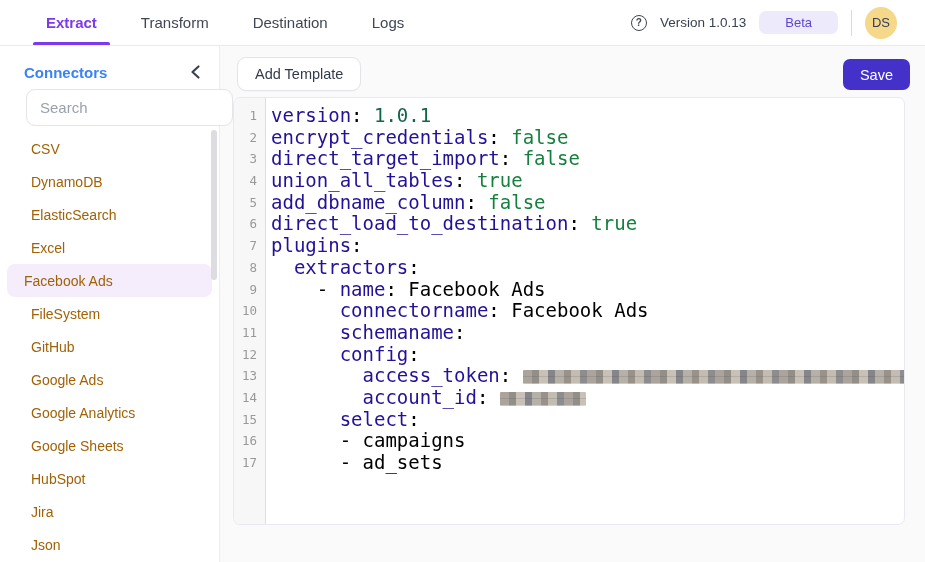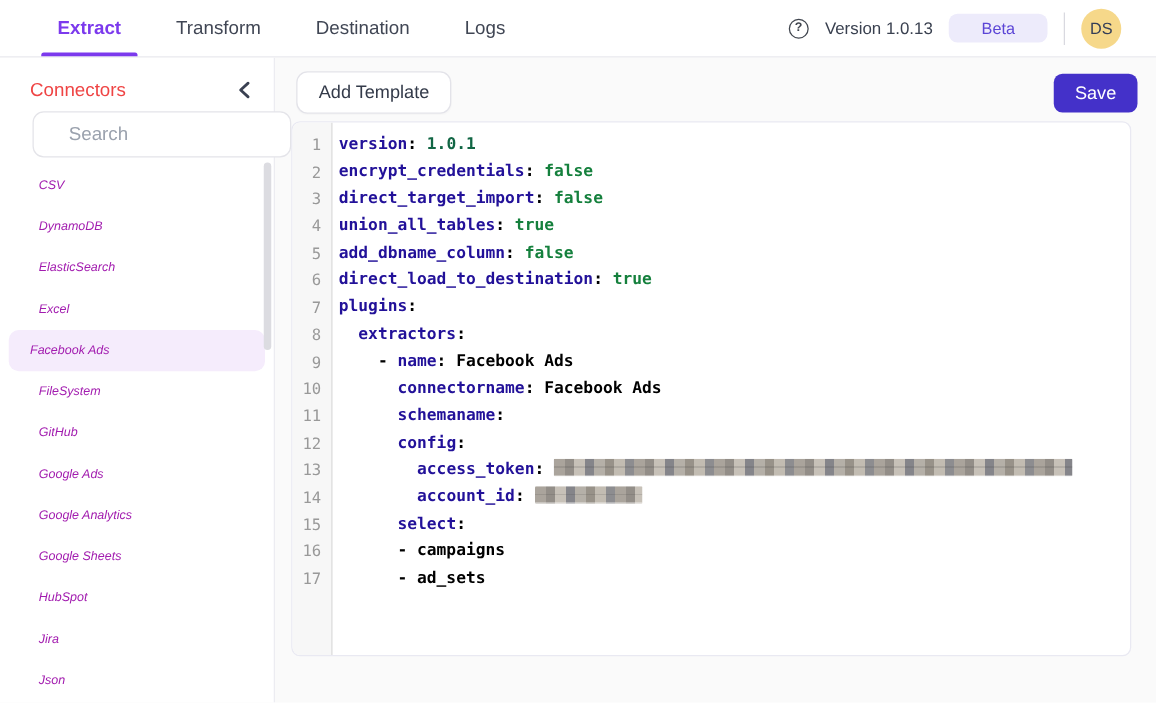--- a/index.html
+++ b/index.html
@@ -15,40 +15,40 @@
   .header-right { position:absolute; right:28px; top:0; height:45px; display:flex; align-items:center; gap:13px; }
   .help-icon { width:16px; height:16px; border:1.5px solid #41464f; border-radius:50%; display:flex; align-items:center; justify-content:center; font-size:10px; font-weight:700; color:#41464f; cursor:pointer; }
   .version-text { font-size:13.5px; color:#3a4150;text-align:right; }
   .beta-badge { background:#edebfb; color:#5b45d6; font-size:13px; font-weight:500; padding:4px 26px; border-radius:7px; }
   .v-divider { width:1px; height:26px; background:#d9d9e0; }
   .avatar { width:32px; height:32px; border-radius:50%; background:#f6d88a; color:#333d57; font-size:13px; font-weight:400; display:flex; align-items:center; justify-content:center; cursor:pointer; }
 
   
   .sidebar { position:absolute; left:0; top:46px; width:220px; height:516px; background:#fff; border-right:1px solid #ececf1; z-index:3; }
   .sidebar-head { display:flex; align-items:center; justify-content:space-between; padding:16px 16px 0 24px; }
-  .sidebar-title { font-size:15px; font-weight:400; color:#ef4444; }
+  .sidebar-title { font-size:15px; font-weight:700; color:#3b82f6; }
   .collapse-btn { cursor:pointer; display:flex; align-items:center; padding:2px; }
-  .search-box { position:absolute; left:26px; top:43px; width:207px; height:37px; background:#fff; border:1px solid #e4e4e9; border-radius:9px; display:flex; align-items:center; padding:0 10px 0 19px; z-index:6; }
+  .search-box { position:absolute; left:26px; top:43px; width:207px; height:37px; background:#fff; border:1px solid #e4e4e9; border-radius:9px; display:flex; align-items:center; padding:0 10px 0 4px; z-index:6; }
   .search-box input { border:none; outline:none; flex:1; font-size:15px; color:#3d4654; margin-left:9px; font-family:"Liberation Sans",sans-serif; background:transparent; }
   .search-box input::placeholder { color:#9aa1ad; }
   .connector-list { position:absolute; left:0; top:86px; width:219px; }
-  .side-item { height:33px; display:flex; align-items:center; padding-left:24px; font-size:10px; color:#a21caf; cursor:pointer; border-radius:8px; margin:0 7px;font-style:italic; }
+  .side-item { height:33px; display:flex; align-items:center; padding-left:24px; font-size:14px; color:#a16207; cursor:pointer; border-radius:8px; margin:0 7px; }
   .side-item.selected { background:#f5ecfc; padding-left:17px; }
   .side-scrollbar { position:absolute; left:211px; top:84px; width:6px; height:150px; border-radius:3px; background:#dcdce1; cursor:pointer; z-index:7; }
 
   
   .add-template-btn { position:absolute; left:237px; top:57px; height:34px; padding:0 17px; background:#fff; border:1px solid #e3e3e9; border-radius:9px; font-size:14.5px; color:#333a49; font-family:"Liberation Sans",sans-serif; cursor:pointer; box-shadow:0 1px 1px rgba(0,0,0,0.02); z-index:4; }
   .save-btn { position:absolute; right:15px; top:59px; height:31px; padding:0 17px; background:#4431c9; border:none; border-radius:7px; font-size:14.5px; color:#fff; font-family:"Liberation Sans",sans-serif; cursor:pointer; z-index:4; }
 
   
   .editor-card { position:absolute; left:233px; top:97px; width:672px; height:428px; background:#fff; border:1px solid #e9e9f2; border-radius:7px; overflow:hidden; z-index:5; }
   .editor-gutter { position:absolute; left:0; top:0; width:32px; height:100%; background:#f7f7f7; border-right:1px solid #ddd; padding-top:7px; }
   .gutter-num { height:21.7px; line-height:21.7px; text-align:right; padding-right:8px; font-family:"DejaVu Sans Mono",monospace; font-size:12.5px; color:#999; }
   .editor-code { position:absolute; left:33px; top:0; right:0; bottom:0; padding:7px 0 0 4px; cursor:text; }
-  .code-line { height:21.7px; line-height:21.7px; white-space:pre; font-family:"DejaVu Sans Mono",monospace; font-size:13px; color:#000;font-weight:bold; }
+  .code-line { height:21.7px; line-height:21.7px; white-space:pre; font-family:"DejaVu Sans Mono",monospace; font-size:19px; color:#000; }
   .tok-key { color:#221199; }
   .tok-num { color:#116644; }
   .tok-kw  { color:#15803d; }
   .tok-txt { color:#000000; }
   .redacted { display:inline-block; height:14px; vertical-align:-2px; border-radius:1px;
     background-image:
       repeating-linear-gradient(0deg, rgba(255,255,255,.35) 0 1px, transparent 1px 7px, rgba(60,60,60,.15) 7px 8px, transparent 8px 14px),
       repeating-linear-gradient(90deg,#aaa49c 0 9px,#938e88 9px 16px,#c7c1b8 16px 25px,#85858a 25px 32px,#b5b0a8 32px 41px,#989289 41px 48px,#c2bcb2 48px 57px,#8d8d90 57px 64px);
   }
 </style>

